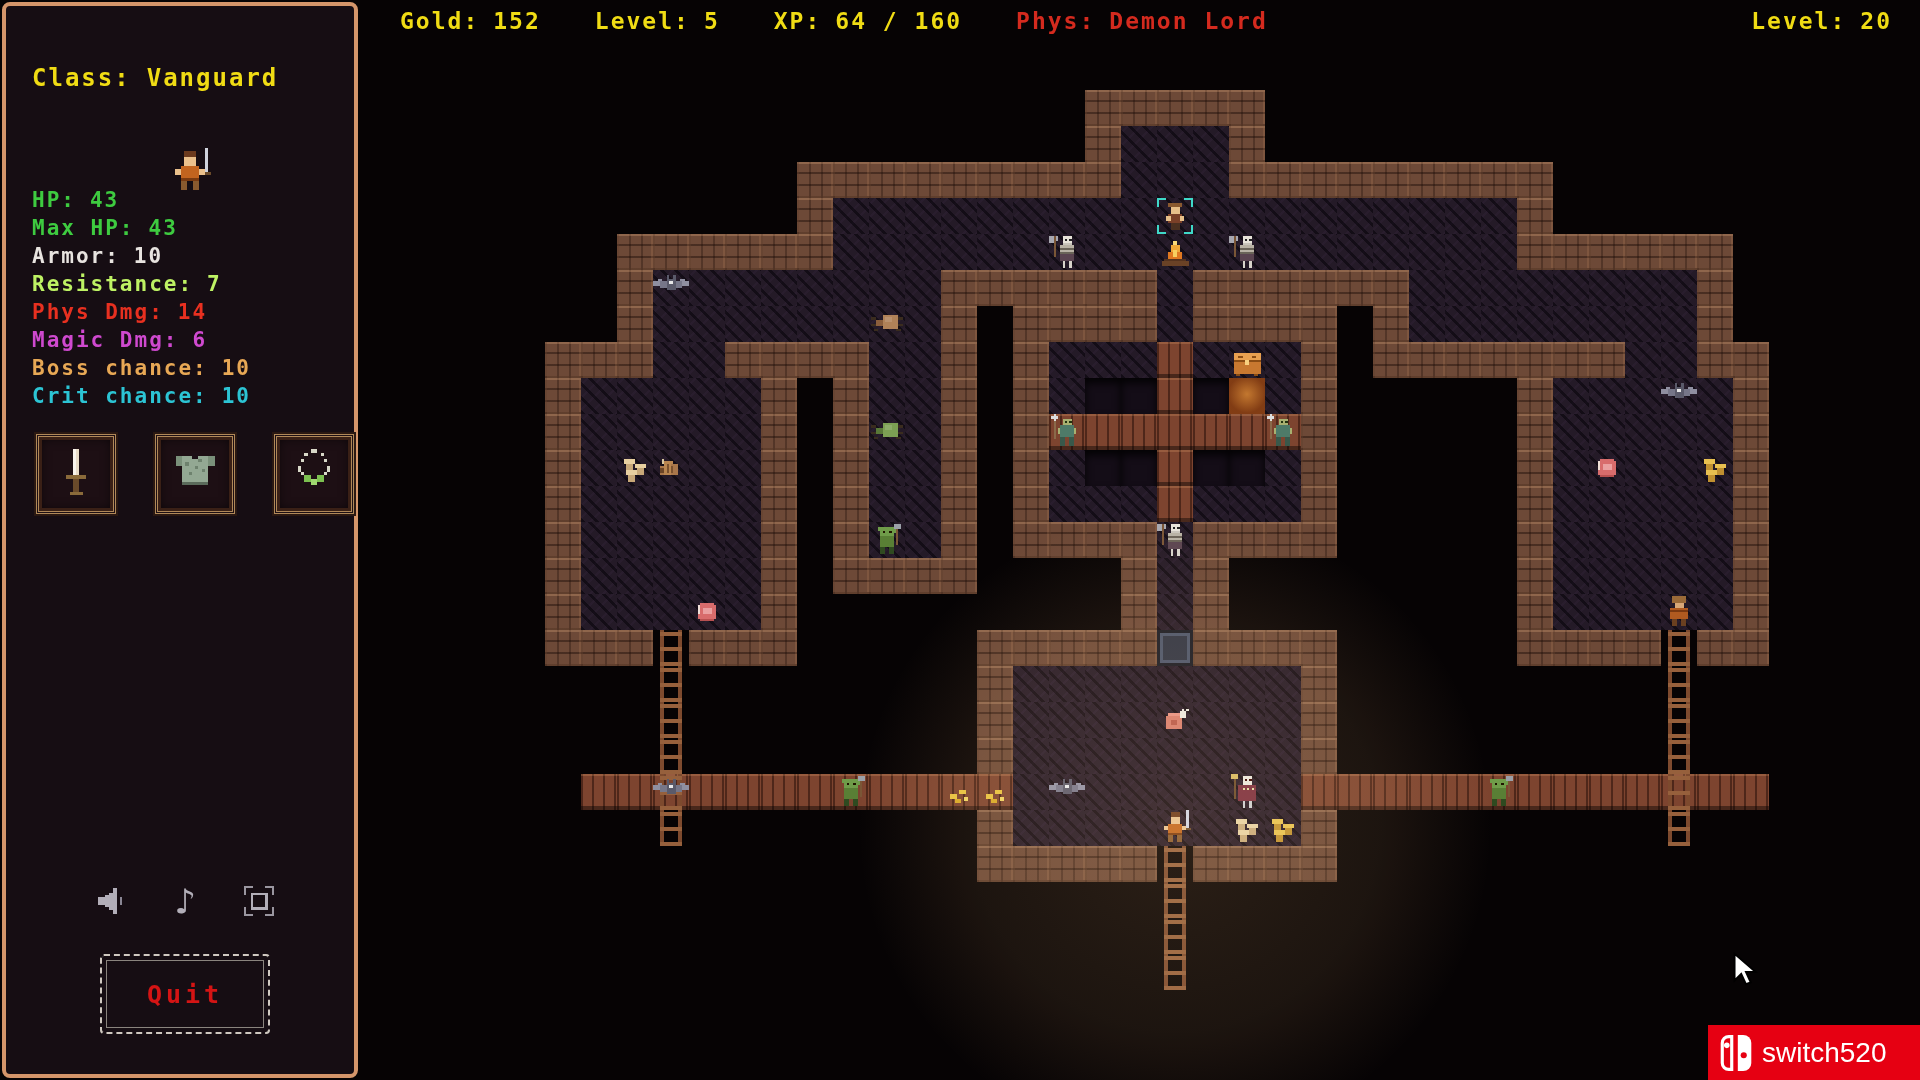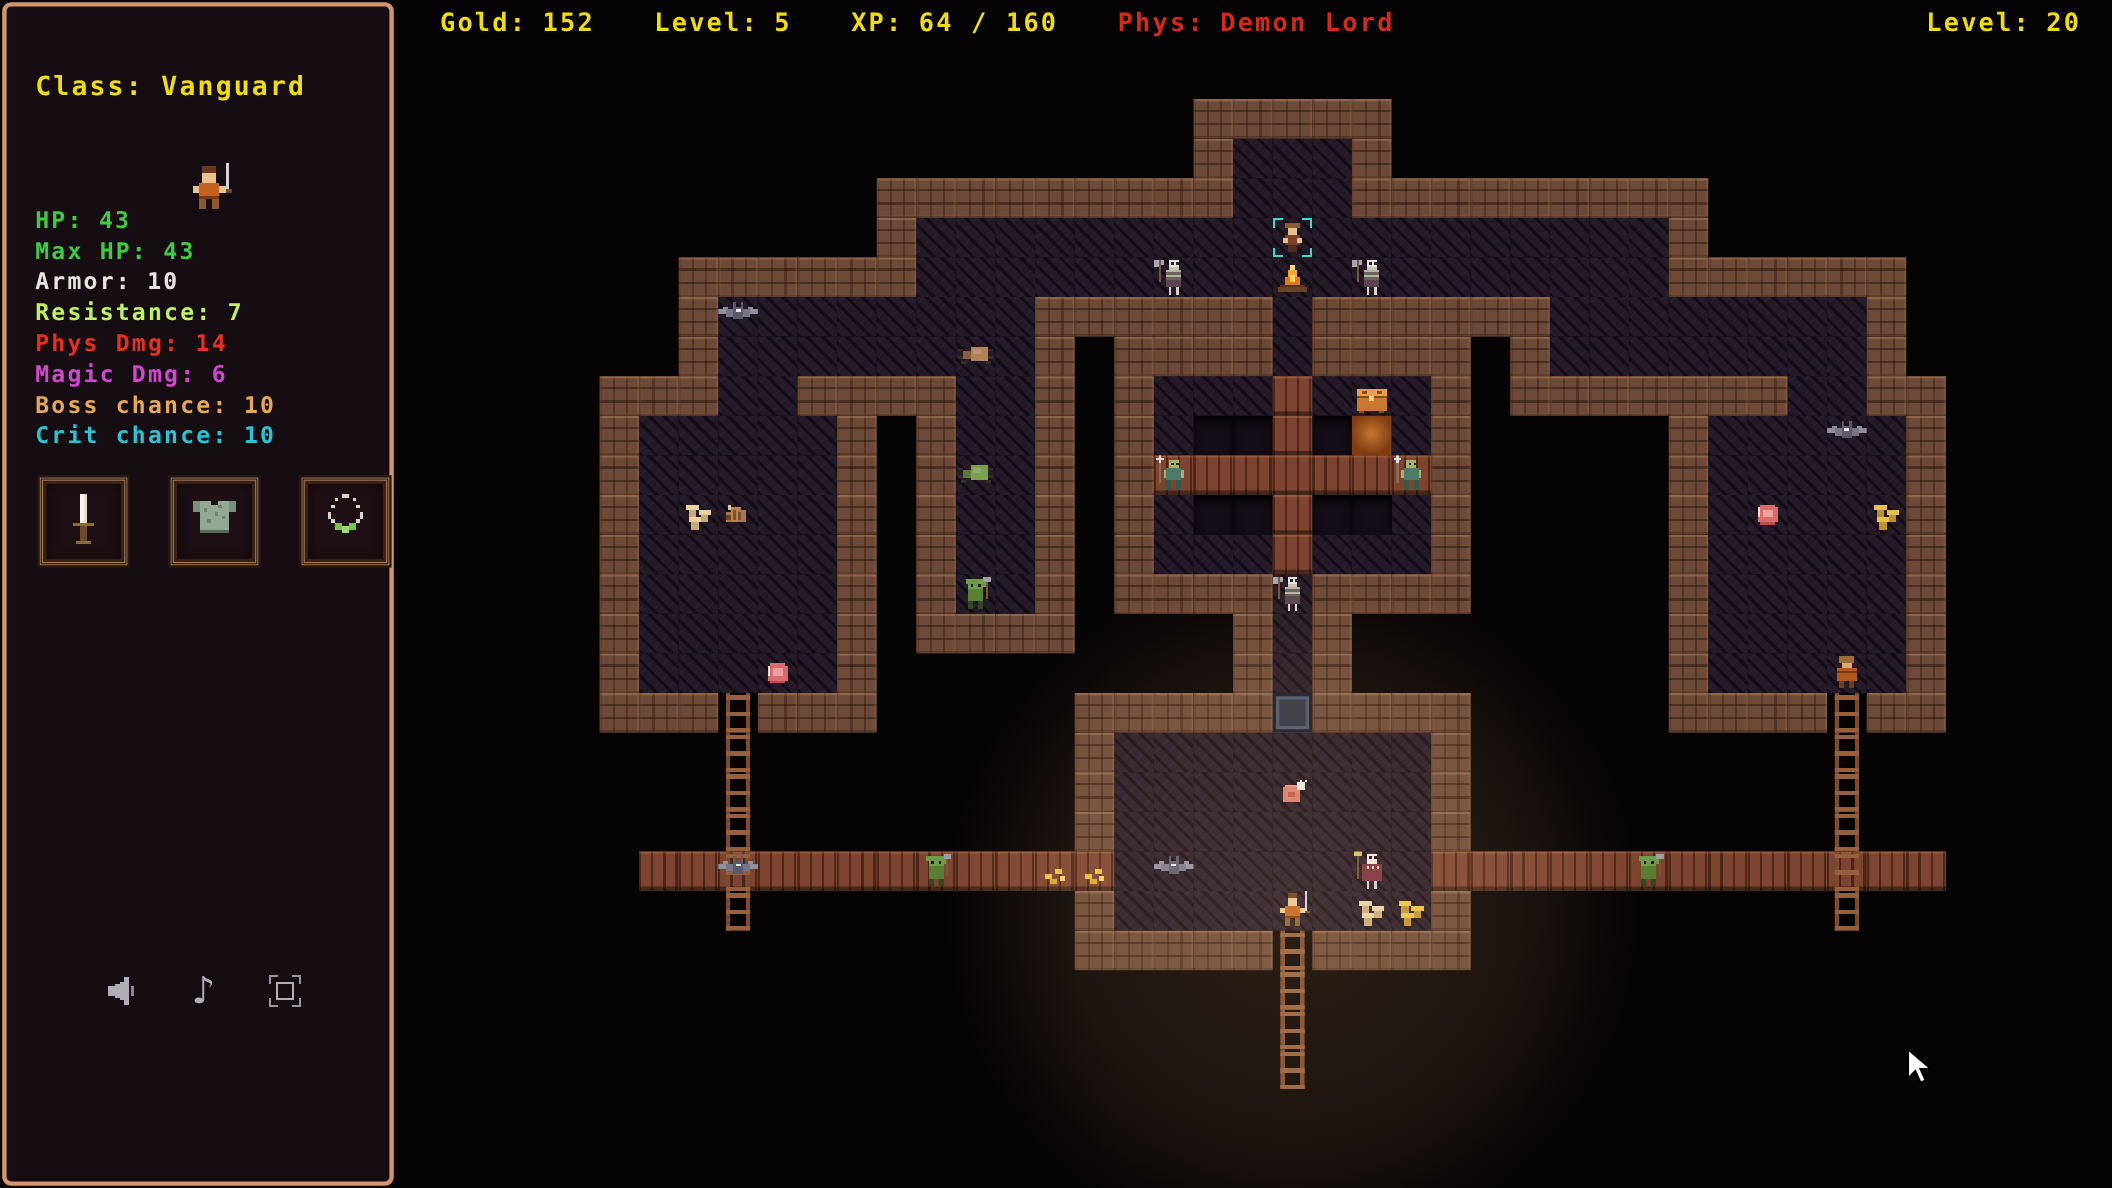--- a/index.html
+++ b/index.html
@@ -1022,20 +1022,32 @@
             <rect x="1" y="11" width="1" height="4" fill="#9a96a0"></rect>
             <rect x="11" y="14" width="4" height="1" fill="#9a96a0"></rect>
             <rect x="14" y="11" width="1" height="4" fill="#9a96a0"></rect>
             <rect x="4" y="4" width="8" height="1" fill="#b2aeb8"></rect>
             <rect x="4" y="11" width="8" height="1" fill="#b2aeb8"></rect>
             <rect x="4" y="4" width="1" height="8" fill="#b2aeb8"></rect>
             <rect x="11" y="4" width="1" height="8" fill="#b2aeb8"></rect>
           </svg>
         </div>
       </div>
+    <div id="quit-btn">
+      <span id="quit-label">Quit</span>
+    </div>
   </div>
 
   <svg id="cursor" viewBox="0 0 13 19" style="left: 1732px; top: 952px;">
     <polygon points="1,1 1,15 4.5,11.5 7,17 9.5,16 7,10.5 12,10.5" fill="#fff" stroke="#000" stroke-width="1"></polygon>
   </svg>
 
+  <div id="watermark">
+    <svg id="switch-logo" viewBox="0 0 40 44">
+      <path d="M12 2 h5 v40 h-5 a9 9 0 0 1 -9 -9 V11 a9 9 0 0 1 9 -9 z M12 5.5 a5.5 5.5 0 0 0 -5.5 5.5 v22 a5.5 5.5 0 0 0 5.5 5.5 h1.5 v-33 z" fill="#fff"></path>
+      <circle cx="9.8" cy="13.5" r="3.1" fill="#fff"></circle>
+      <path d="M22 2 h6 a9 9 0 0 1 9 9 v22 a9 9 0 0 1 -9 9 h-6 z" fill="#fff"></path>
+      <circle cx="28.6" cy="24.5" r="3.4" fill="#e60012"></circle>
+    </svg>
+    <span id="watermark-text">switch520</span>
+  </div>
 
 </div>
 
 </body></html>

